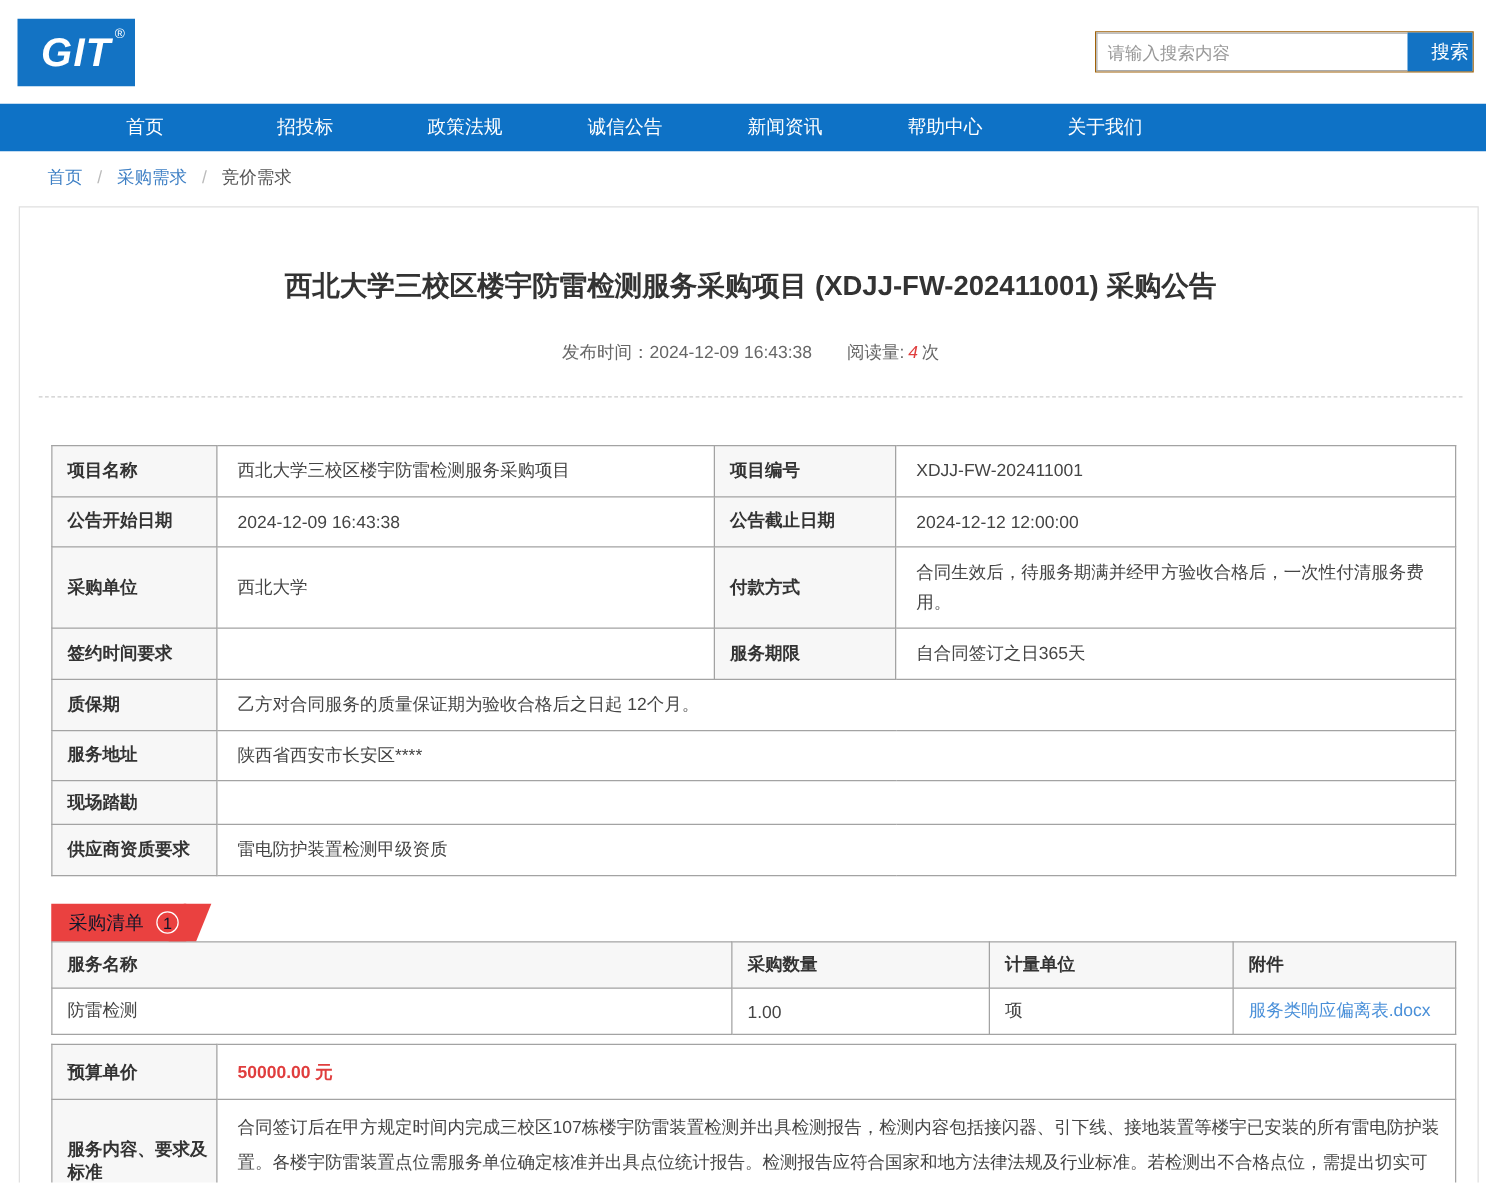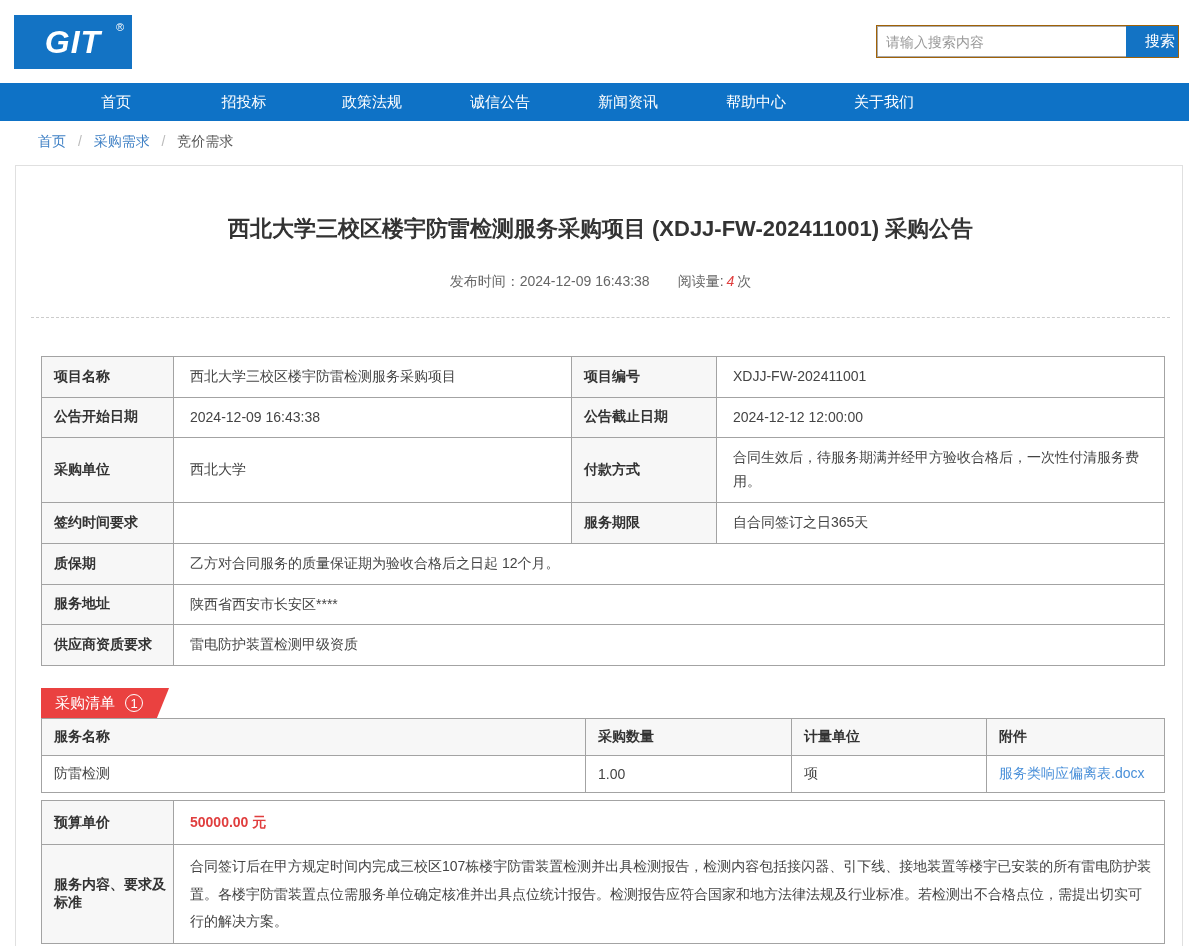--- a/index.html
+++ b/index.html
@@ -1,21 +1,21 @@
 <!DOCTYPE html>
 <html><head>
 <meta charset="utf-8">
 <style>
   * { margin:0; padding:0; box-sizing:border-box; }
   html,body { width:1189px; background:#fff; font-family:"Liberation Sans","DejaVu Sans",sans-serif; color:#333; }
   body { height:946px; overflow:hidden; }
 
   
   .topbar { height:83px; display:flex; align-items:center; padding:0 10px 0 14px; background:#fff; }
-  .logo-box { width:118px; height:54px; background:#1373c4; color:#fff; display:flex; align-items:flex-start; justify-content:center; position:relative; }
+  .logo-box { width:94px; height:54px; background:#1373c4; color:#fff; display:flex; align-items:flex-start; justify-content:center; position:relative; }
   .logo-git { font-style:italic; font-weight:bold; font-size:32px; line-height:54px; letter-spacing:1px; }
   .logo-reg { font-size:11px; font-style:normal; position:absolute; top:6px; right:8px; }
   .brand { font-size:22px; font-weight:bold; color:#333; margin-left:12px; }
   .search-wrap { margin-left:auto; display:flex; height:33px; width:303px; border:1px solid #a16207; }
   .search-input { flex:1; border:1px solid #aaa; border-right:none; padding:0 8px; font-size:14px; color:#333; outline:none; }
   .search-input::placeholder { color:#999; }
   .search-btn { width:52px; background:#1373c4; color:#fff; border:none; font-size:15px; cursor:pointer;padding-left:16px; }
 
   
   .nav { height:38px; background:#0e72c6; display:flex; padding-left:52px; }
@@ -40,21 +40,21 @@
   table { border-collapse:collapse; width:1124px; margin-left:2px; table-layout:fixed; font-size:14px; }
   td,th { border:1px solid #a3a3a3; vertical-align:middle; }
   .lbl { background:#f7f7f7; font-weight:bold; color:#333; padding:8px 6px 8px 12px; }
   .val { color:#444; padding:8px 10px 8px 16px; line-height:1.7; }
   .info-table { margin-top:38px; }
   .info-table tr { height:35px; }
   .red { color:#e03e3e; font-weight:bold; }
 
   
   .badge-row { margin:22px 0 0 2px; height:30px; position:relative; }
-  .badge { position:relative; display:inline-flex; align-items:center; height:30px; background:#ea4140; color:#ffffff; font-size:15px; padding:0 6px 0 14px; }
+  .badge { position:relative; display:inline-flex; align-items:center; height:30px; background:#ea4140; color:#0f172a; font-size:15px; padding:0 6px 0 14px; }
   .badge::after { content:""; position:absolute; right:-14px; top:0; width:22px; height:30px; background:#ea4140; transform:skewX(-22deg); }
   .badge-count { display:inline-flex; align-items:center; justify-content:center; width:18px; height:18px; border:1px solid #fff; border-radius:50%; font-size:13px; margin-left:10px; position:relative; z-index:1; }
 
   .list-table { margin-top:0; }
   .list-table th { background:#f7f7f7; font-weight:bold; text-align:left; padding:9px 10px 9px 12px; color:#333; }
   .list-table td { padding:9px 10px 9px 12px; color:#444; }
   .att-link { color:#4a90d9; text-decoration:none; cursor:pointer; }
 
   .detail-table { margin-top:7px; }
   .detail-table .val { line-height:1.95; }
@@ -135,20 +135,24 @@
     </tr>
     <tr>
       <td class="lbl">质保期</td>
       <td class="val" colspan="3">乙方对合同服务的质量保证期为验收合格后之日起 12个月。</td>
     </tr>
     <tr>
       <td class="lbl">服务地址</td>
       <td class="val" colspan="3">陕西省西安市长安区****</td>
     </tr>
     <tr>
+      <td class="lbl">现场踏勘</td>
+      <td class="val" colspan="3"></td>
+    </tr>
+    <tr>
       <td class="lbl">供应商资质要求</td>
       <td class="val" colspan="3">雷电防护装置检测甲级资质</td>
     </tr>
   </tbody>
     </table>
 
   <div class="badge-row">
     <div class="badge">
       <span>采购清单</span>
       <span class="badge-count">1</span>

